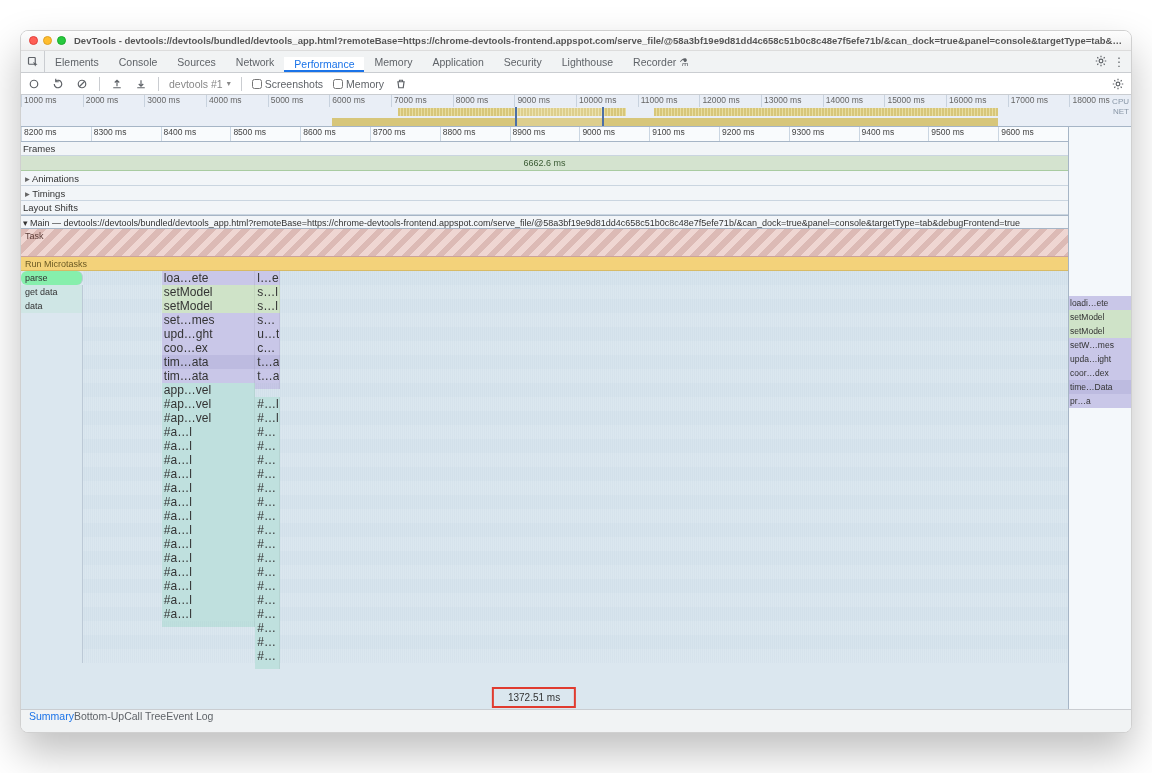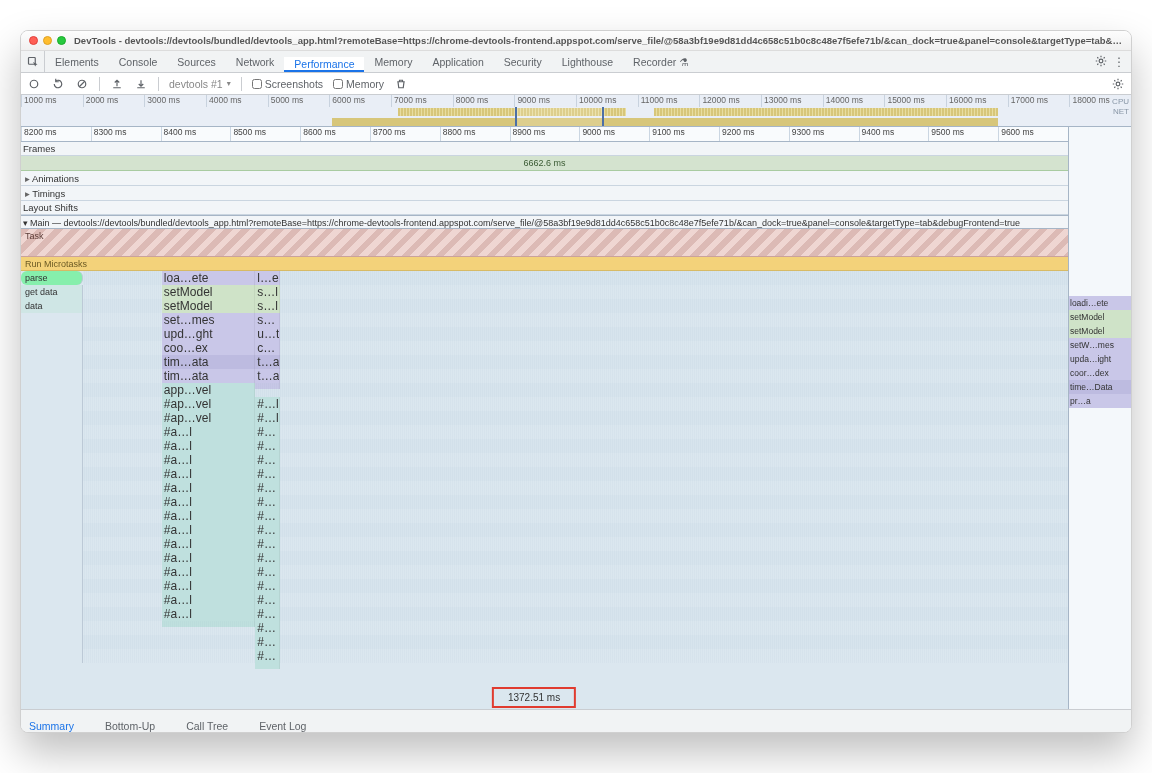--- a/index.html
+++ b/index.html
@@ -134,22 +134,22 @@
   .c-lav   { background:#c9c7e8; }
   .c-lav2  { background:#bdbbe0; }
   .c-teal  { background:#bfe0de; }
   .flame-row.deep .lcol{ background:transparent;}
   .flame-row:nth-child(odd) .body{ background-color: rgba(180,200,215,.08);}
   .l-green { background:#86efac;border-radius:6px; }
   .l-teal  { background:#cfe6e5; }
   
   .footer-tabs {
     height:22px; background:#f1f3f4;
-    display:flex; align-items:flex-end;
-    padding-left:8px; gap:31px;
+    display:flex; align-items:flex-start;
+    padding-left:8px; gap:0;
     font-size:10.5px; color:#5f6368;
   }
   .footer-tabs .ftab{cursor:default;}
   .footer-tabs .ftab.active{ color:#1a73e8;}
   
   .highlight-box {
     position:absolute; border:2px solid #e03b2f;
     padding:3px 14px; font-size:10px; color:#333;
     background:#dbe7ef;
     bottom:1px; left:49%; transform:translateX(-50%);

